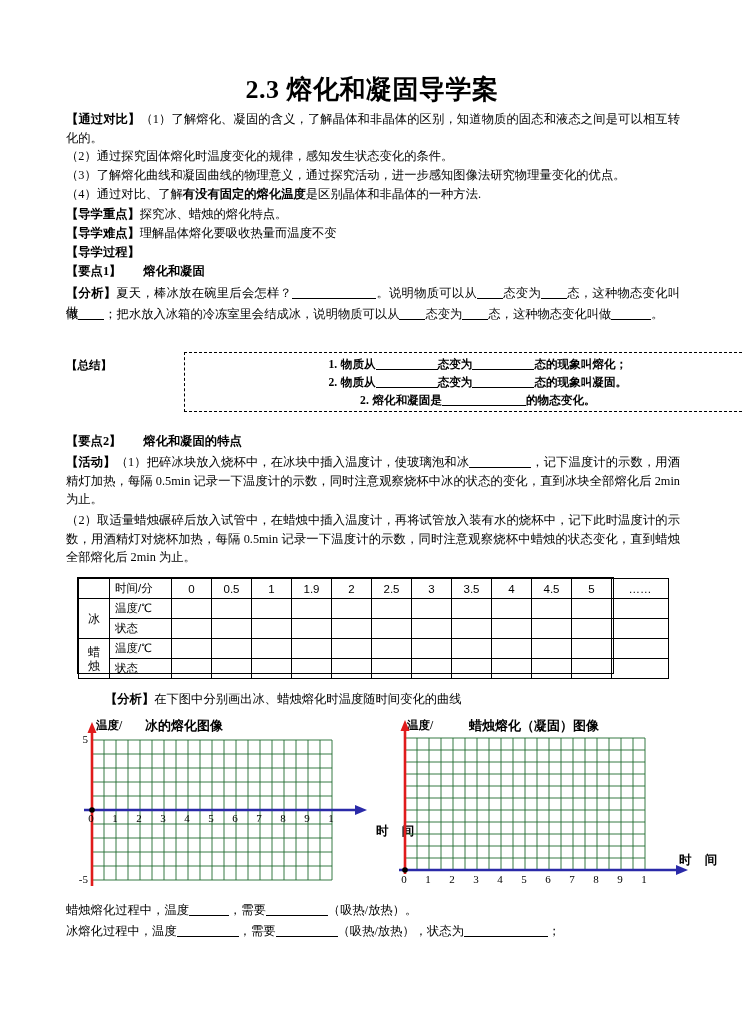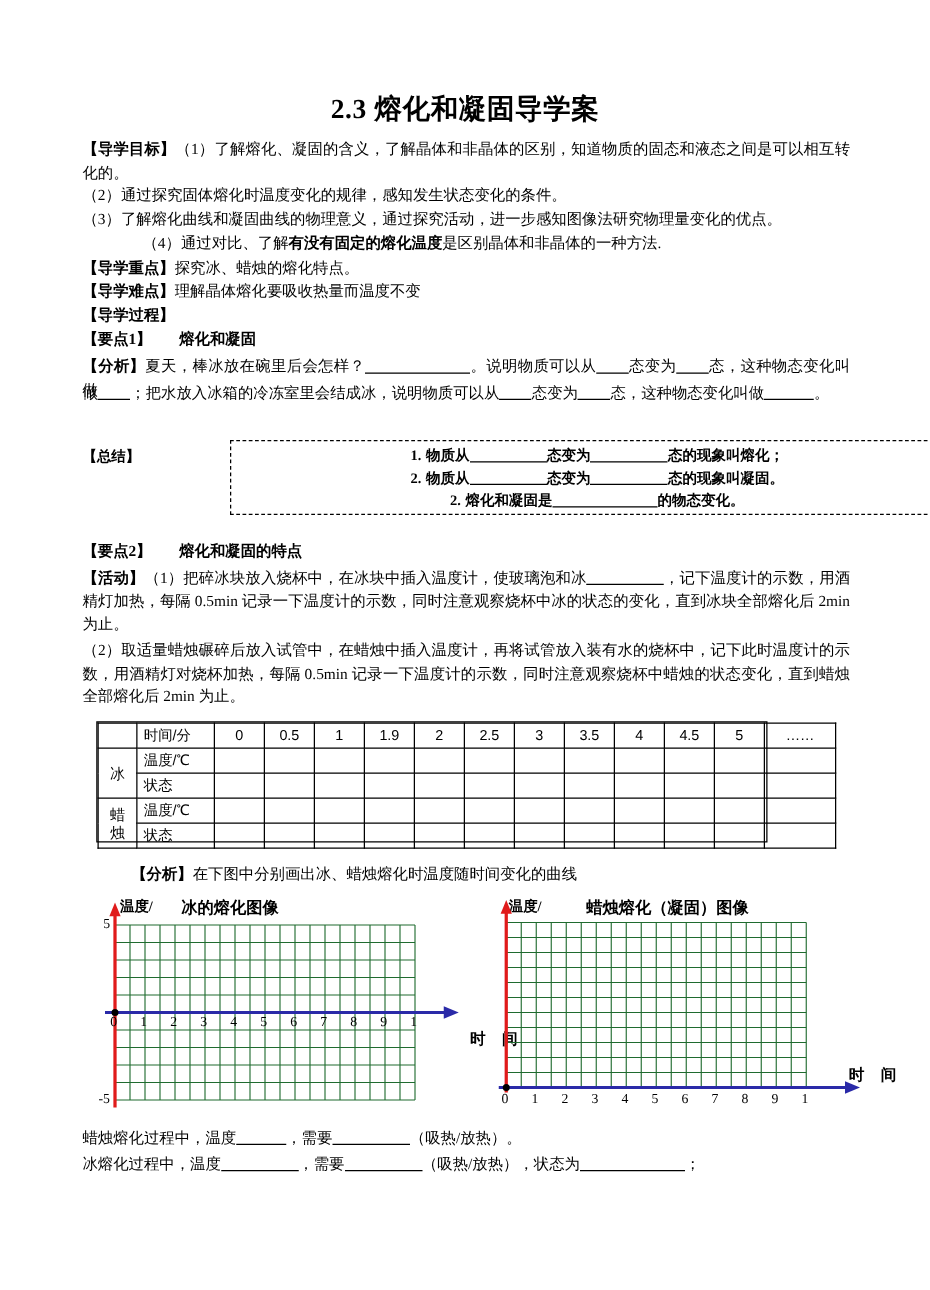--- a/index.html
+++ b/index.html
@@ -20,21 +20,21 @@
     left: 0; top: 0;
     width: 744px;
     height: 1032px;
   }
   .doc-title {
     position: absolute;
     left: 0;
     top: 72px;
     width: 744px;
     text-align: center;
-    font-size: 22px;
+    font-size: 26px;
     font-weight: bold;
     letter-spacing: 0.5px;
   }
   .body-block {
     position: absolute;
     left: 66px;
     width: 614px;
     font-size: 12.3px;
     line-height: 18.6px;
     text-align: justify;
@@ -164,32 +164,32 @@
   }
 </style>
 </head>
 <body>
 
 <div class="page">
 
   <div class="doc-title">2.3 熔化和凝固导学案</div>
 
   <div class="body-block" style="top:110px;">
-    <span class="tag">【导学目标】</span><span>（1）了解熔化、凝固的含义，了解晶体和非晶体的区别，知道物质的固态和液态之间是可以相互转化的。</span>
+    <span class="tag">【通过对比】</span><span>（1）了解熔化、凝固的含义，了解晶体和非晶体的区别，知道物质的固态和液态之间是可以相互转化的。</span>
   </div>
 
   <div class="body-block" style="top:147px;">
     <span>（2）通过探究固体熔化时温度变化的规律，感知发生状态变化的条件。</span>
   </div>
 
   <div class="body-block" style="top:166px;">
     <span>（3）了解熔化曲线和凝固曲线的物理意义，通过探究活动，进一步感知图像法研究物理量变化的优点。</span>
   </div>
 
-  <div class="body-block" style="top:185px;margin-left:48px;">
+  <div class="body-block" style="top:185px;">
     <span>（4）通过对比、了解</span><span class="bold">有没有固定的熔化温度</span><span>是区别晶体和非晶体的一种方法.</span>
   </div>
 
   <div class="body-block" style="top:224px;">
     <span class="tag">【导学难点】</span><span>理解晶体熔化要吸收热量而温度不变</span>
   </div>
 
   <div class="body-block" style="top:205px;">
     <span class="tag">【导学重点】</span><span>探究冰、蜡烛的熔化特点。</span>
   </div>

